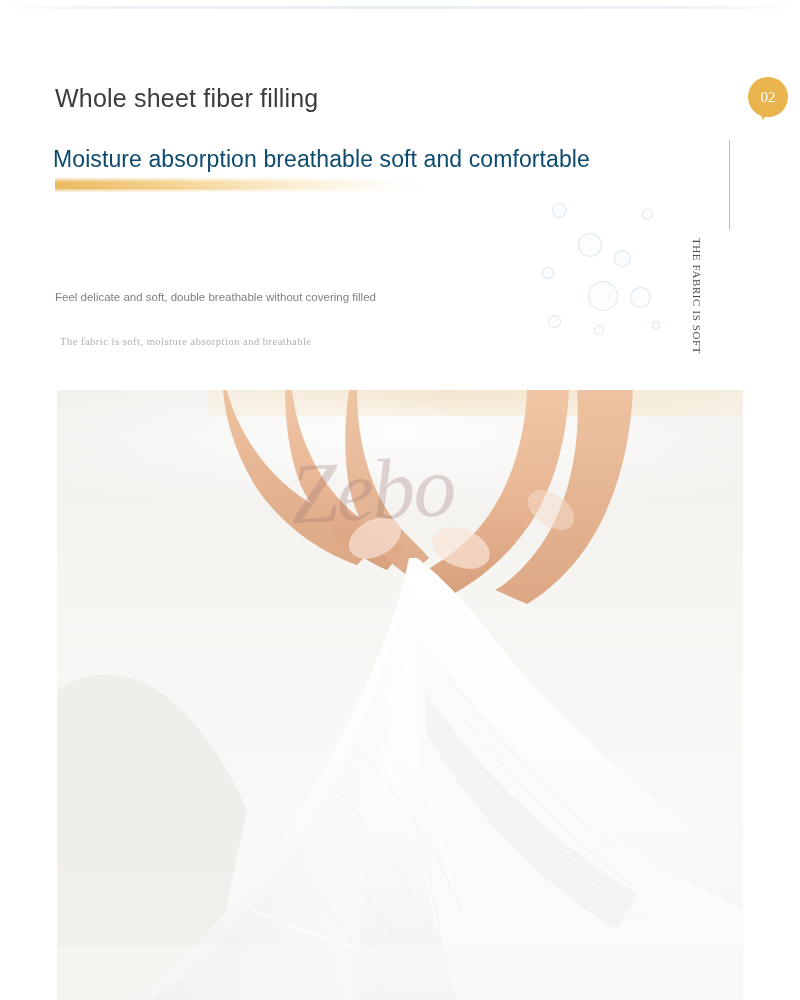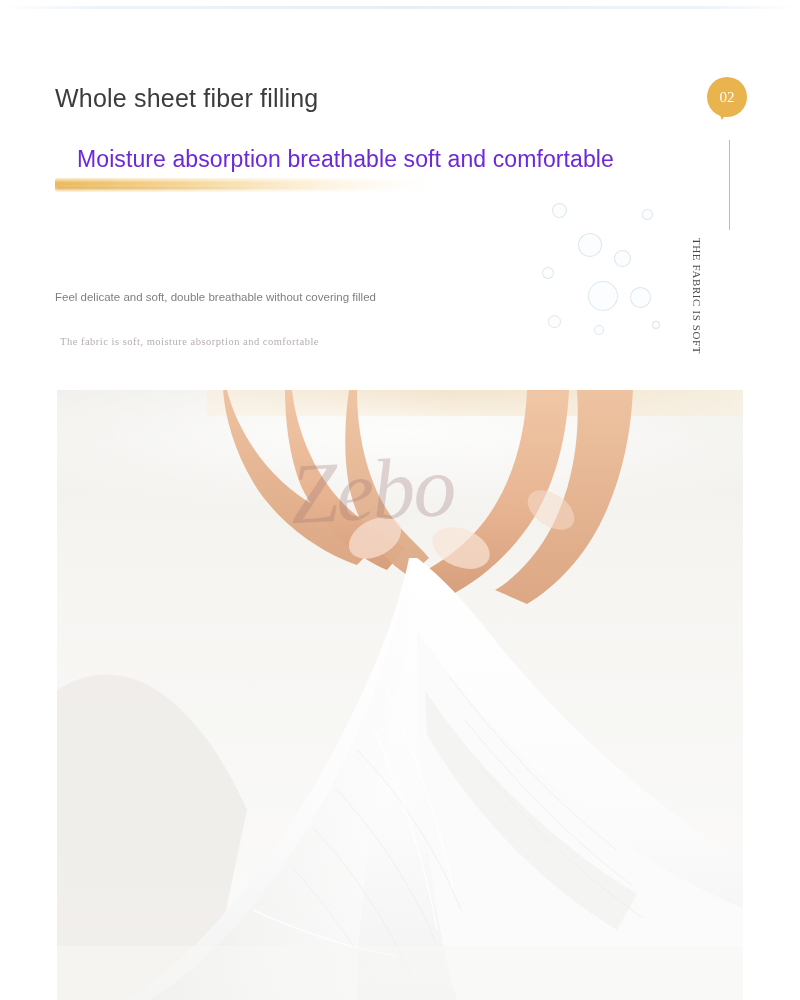--- a/index.html
+++ b/index.html
@@ -44,24 +44,23 @@
     letter-spacing: 0.2px;
     white-space: nowrap;
   }
 
   .subheadline {
     position: absolute;
     left: 53px;
     top: 146px;
     font-size: 23px;
     font-weight: 400;
-    color: #6d28d9;
+    color: #0c4a6e;
     letter-spacing: 0.1px;
     white-space: nowrap;
-    margin-left: 24px;
   }
 
   
   .gold-underline {
     position: absolute;
     left: 55px;
     top: 178px;
     width: 378px;
     height: 14px;
     background: linear-gradient(to right,
@@ -82,21 +81,21 @@
     top: 9px;
     width: 300px;
     height: 3px;
     background: linear-gradient(to right, rgba(226,166,60,0.85), rgba(246,214,150,0.25) 70%, rgba(255,255,255,0));
     border-radius: 2px;
   }
 
   
   .badge {
     position: absolute;
-    left: 707px;
+    left: 748px;
     top: 77px;
     width: 40px;
     height: 40px;
     text-align: center;
   }
   .badge-circle {
     position: absolute;
     left: 0;
     top: 0;
     width: 40px;
@@ -234,21 +233,21 @@
 
   <div class="badge">
     <div class="badge-tail"></div>
     <div class="badge-circle">02</div>
   </div>
 
   <div class="v-rule"></div>
   <div class="v-caption">THE FABRIC IS SOFT</div>
 
   <div class="para-2">Feel delicate and soft, double breathable without covering filled</div>
-  <div class="para-3">The fabric is soft, moisture absorption and comfortable</div>
+  <div class="para-3">The fabric is soft, moisture absorption and breathable</div>
 
   <div class="bubbles">
     <div class="bub" style="left:22px; top:8px;  width:13px; height:13px;"></div>
     <div class="bub" style="left:112px;top:14px; width:9px;  height:9px;"></div>
     <div class="bub" style="left:48px; top:38px; width:22px; height:22px;"></div>
     <div class="bub" style="left:84px; top:55px; width:15px; height:15px;"></div>
     <div class="bub" style="left:12px; top:72px; width:10px; height:10px;"></div>
     <div class="bub" style="left:58px; top:86px; width:28px; height:28px;"></div>
     <div class="bub" style="left:100px;top:92px; width:19px; height:19px;"></div>
     <div class="bub" style="left:18px; top:120px;width:11px; height:11px;"></div>

